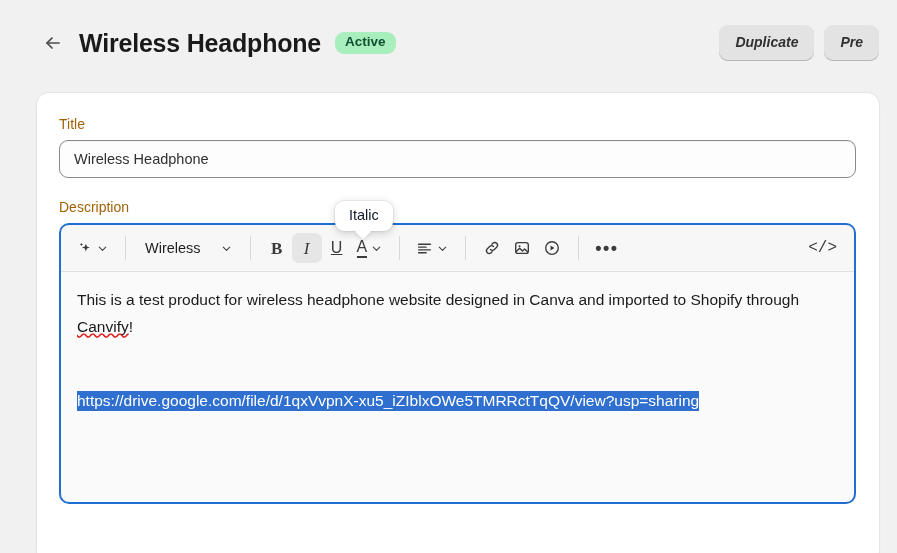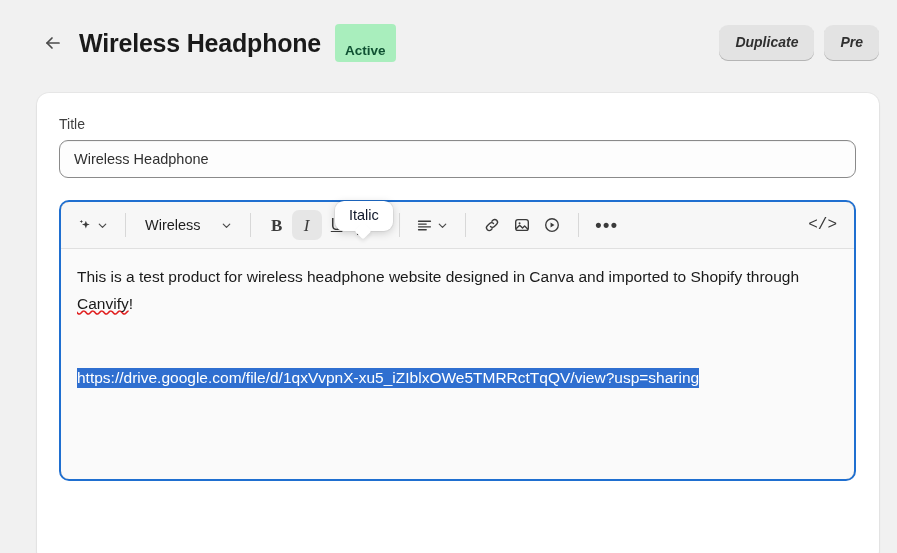--- a/index.html
+++ b/index.html
@@ -48,22 +48,22 @@
     color: #1a1a1a;
     white-space: nowrap;
     line-height: 1;
   }
   .status-badge {
     margin-left: 14px;
     background: #a9eebd;
     color: #0f5132;
     font-size: 13.5px;
     font-weight: 600;
-    border-radius: 4px;
-    padding: 20px 10px 5px;
+    border-radius: 9px;
+    padding: 3px 10px 5px;
     line-height: 1;
     white-space: nowrap;
   }
   .header-spacer { flex: 1 1 auto; }
   .header-actions {
     display: flex;
     align-items: center;
     gap: 10px;
     flex: 0 0 auto;
   }
@@ -90,21 +90,21 @@
     width: 842px;
     height: 470px;
     background: #ffffff;
     border-radius: 12px;
     box-shadow: 0 1px 0 rgba(0,0,0,0.05), 0 0 0 1px rgba(0,0,0,0.035), 0 1px 3px rgba(0,0,0,0.06);
     padding: 24px 22px;
   }
 
   .field-label {
     font-size: 14px;
-    color: #404040;
+    color: #a16207;
     line-height: 1;
     margin-bottom: 9px;
   }
 
   .text-input {
     width: 797px;
     height: 38px;
     border: 1px solid #8a8a8a;
     border-radius: 9px;
     background: #fdfdfd;
@@ -257,20 +257,21 @@
   </div>
 
   <div class="card">
 
     <div class="field-label">Title</div>
 
     <input class="text-input" type="text" value="Wireless Headphone" style="">
 
     <div class="spacer-22"></div>
 
+    <div class="field-label">Description</div>
 
     
     <div class="editor-wrap">
 
       <div class="toolbar">
 
         <div class="tb-btn">
           <span>
             <svg width="17" height="17" viewBox="0 0 20 20" fill="currentColor">
               <path d="M11.6 4.3l1.25 3.3 3.3 1.25-3.3 1.25-1.25 3.3-1.25-3.3-3.3-1.25 3.3-1.25z"></path>

